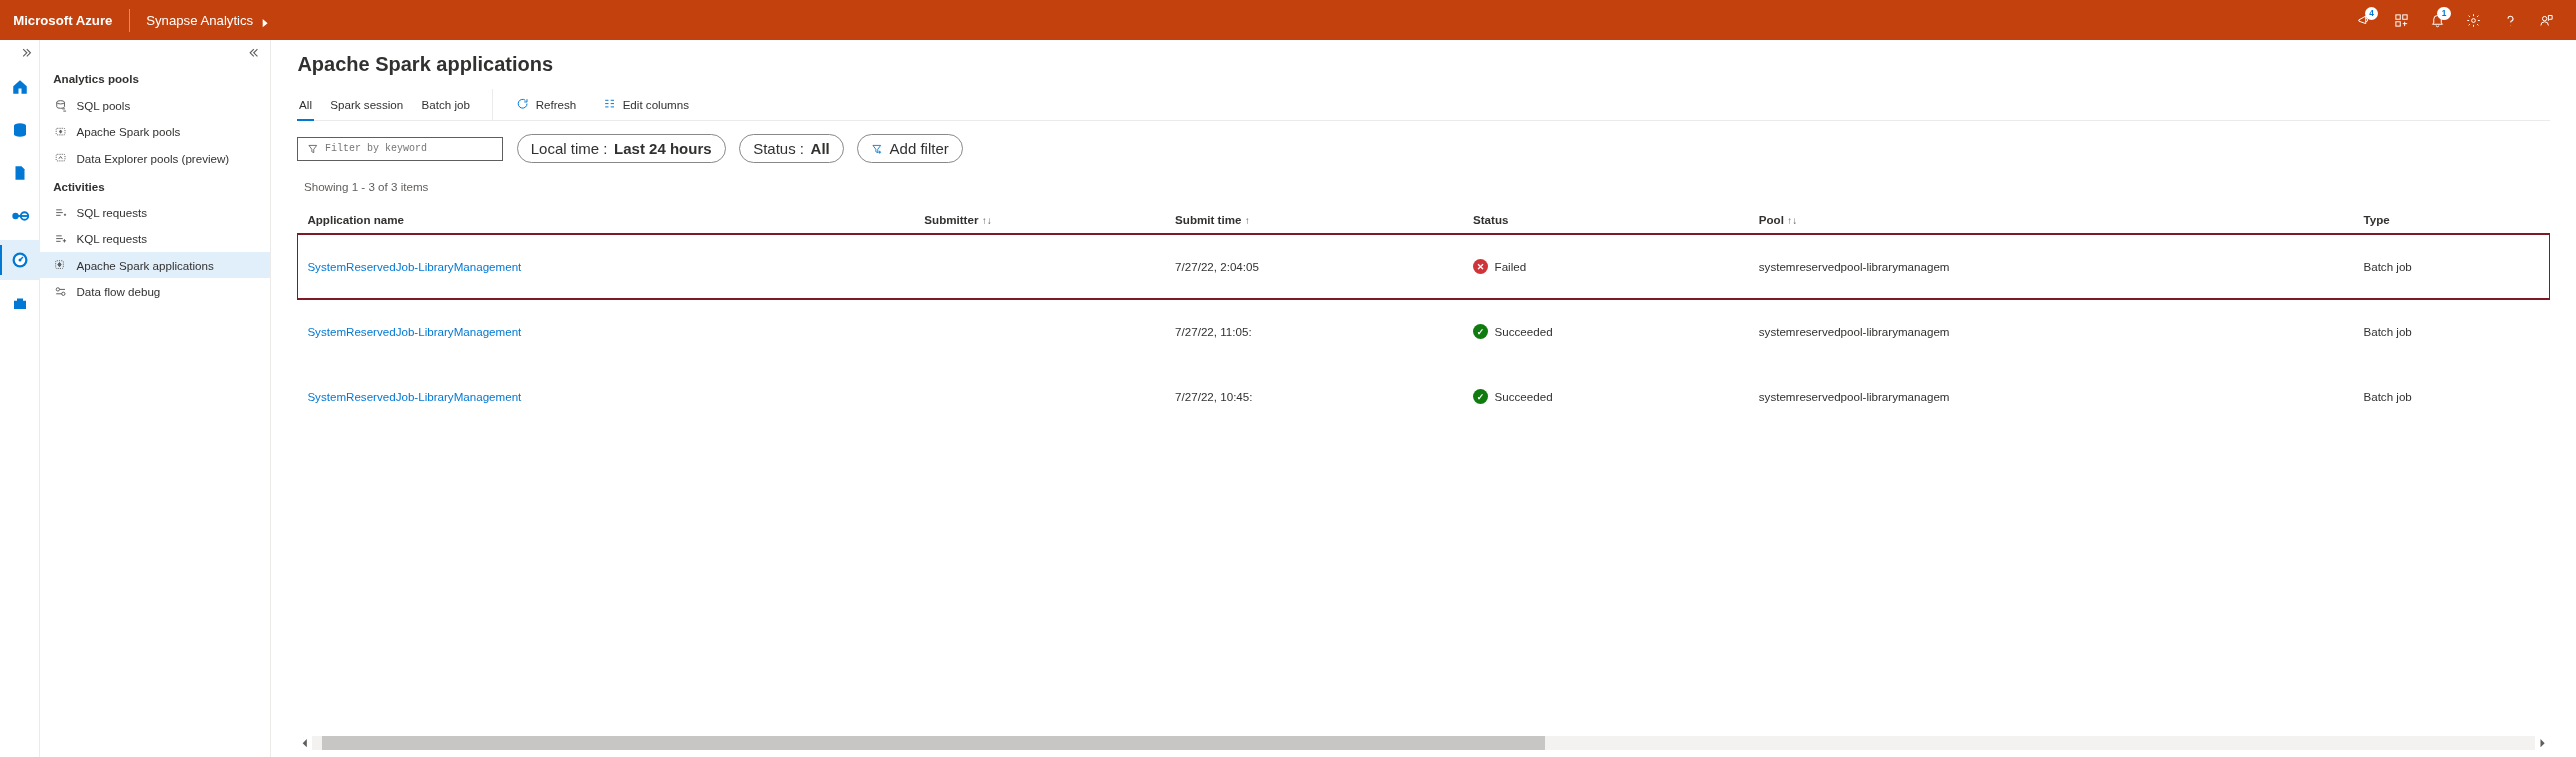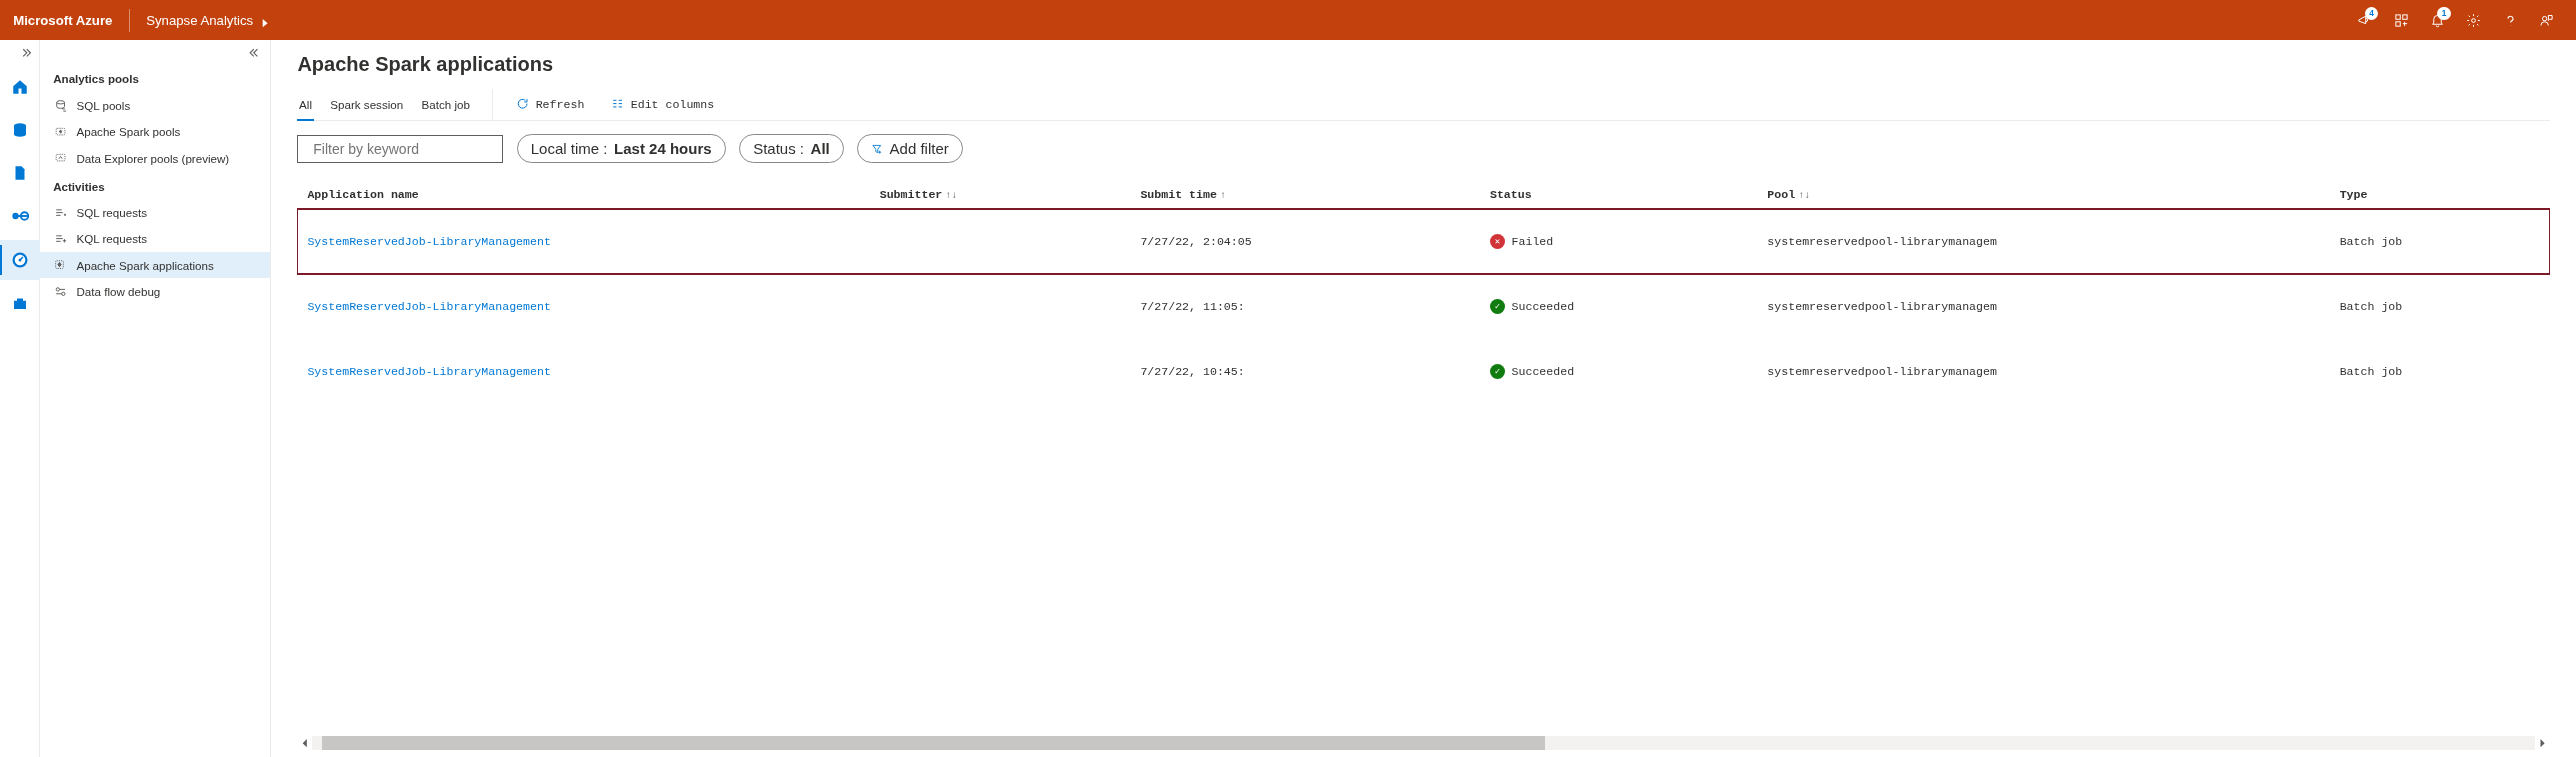--- a/index.html
+++ b/index.html
@@ -154,42 +154,42 @@
   .toolbar-actions {
     display: flex;
     gap: 20px;
     padding: 0 20px;
   }
   .toolbar-btn {
     display: flex; align-items: center; gap: 6.6px;
     padding: 6.6px 3.3px;
     cursor: pointer;
     color: #323130;
-    font-family: Liberation Mono, monospace;
   }
   .toolbar-btn .ic { color: #0078d4; }
 
   .filter-row {
     display: flex;
     gap: 13.2px;
     align-items: center;
     margin-bottom: 16.5px;
   }
   .filter-input {
     display: flex;
     align-items: center;
     gap: 6.6px;
     border: 0.8px solid #605e5c;
     padding: 5px 8.3px;
     width: 206px;
   }
   .filter-input input {
     border: none; outline: none; flex: 1;
-    font-size: 14px;
+    font-size: 10px;
     color: #605e5c;
+    font-family: Liberation Mono, monospace;
   }
   .pill {
     border: 0.8px solid #8a8886;
     border-radius: 825px;
     padding: 5px 13.2px;
     cursor: pointer;
     display: flex; align-items: center; gap: 6.6px;
     color: #323130;
     font-size: 15px;
   }
@@ -198,21 +198,20 @@
   .result-count {
     color: #605e5c;
     margin-bottom: 11.6px;
     margin-left: 6.6px;
   }
 
   .table-wrap {
     flex: 1;
     overflow: auto;
     padding-bottom: 5px;
-    font-family: Liberation Mono, monospace;
   }
   table {
     border-collapse: collapse;
     width: 100%;
     min-width: 991px;
   }
   th {
     text-align: left;
     font-weight: 600;
     padding: 8.3px 10px;
@@ -481,20 +480,21 @@
         <strong>All</strong>
       </div>
       <div class="pill">
         <svg width="11.6" height="11.6" viewBox="0 0 24 24" fill="none" stroke="#0078d4" stroke-width="1.8">
             <path d="M4 5 L20 5 L14 13 L14 20 L10 18 L10 13 Z M18 16 L18 22 M15 19 L21 19"></path>
           </svg>
         <span>Add filter</span>
       </div>
     </div>
 
+    <div class="result-count">Showing 1 - 3 of 3 items</div>
 
     <div class="table-wrap">
       <table>
         <thead>
           <tr>
             <th><span>Application name</span></th>
             <th><span>Submitter</span><span class="sort">↑↓</span></th>
             <th><span>Submit time</span><span class="sort">↑</span></th>
             <th><span>Status</span></th>
             <th><span>Pool</span><span class="sort">↑↓</span></th>

